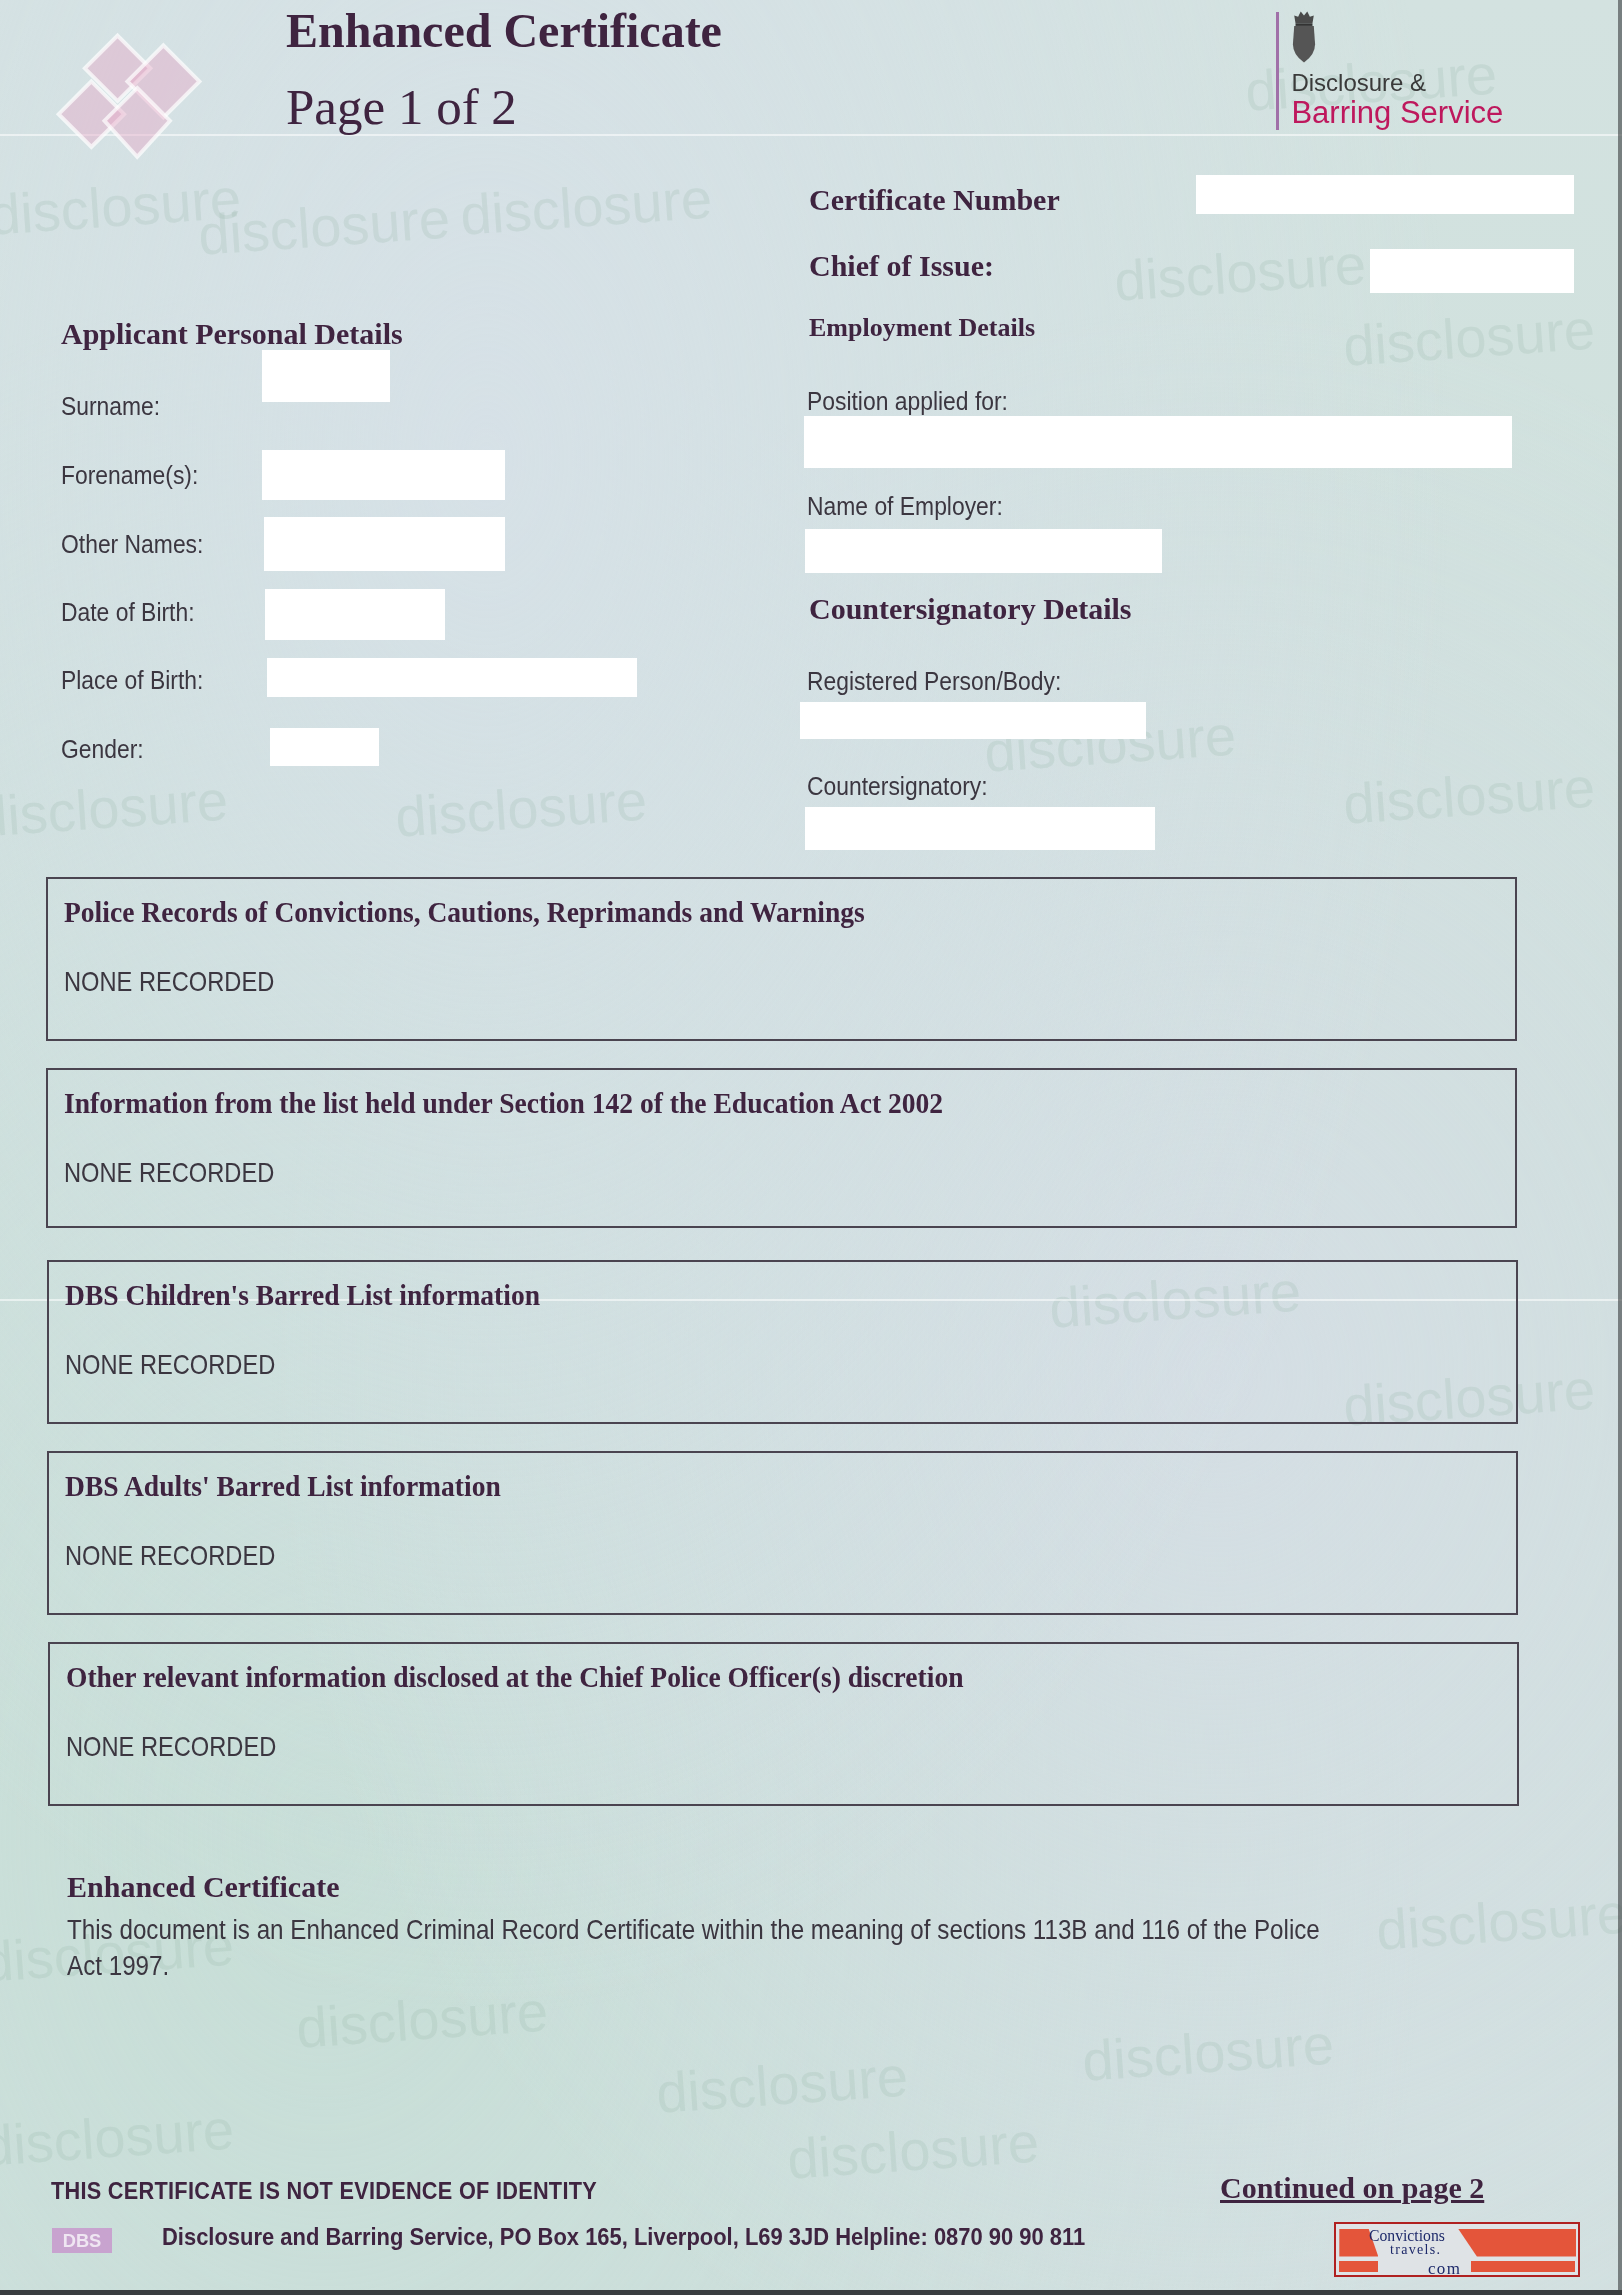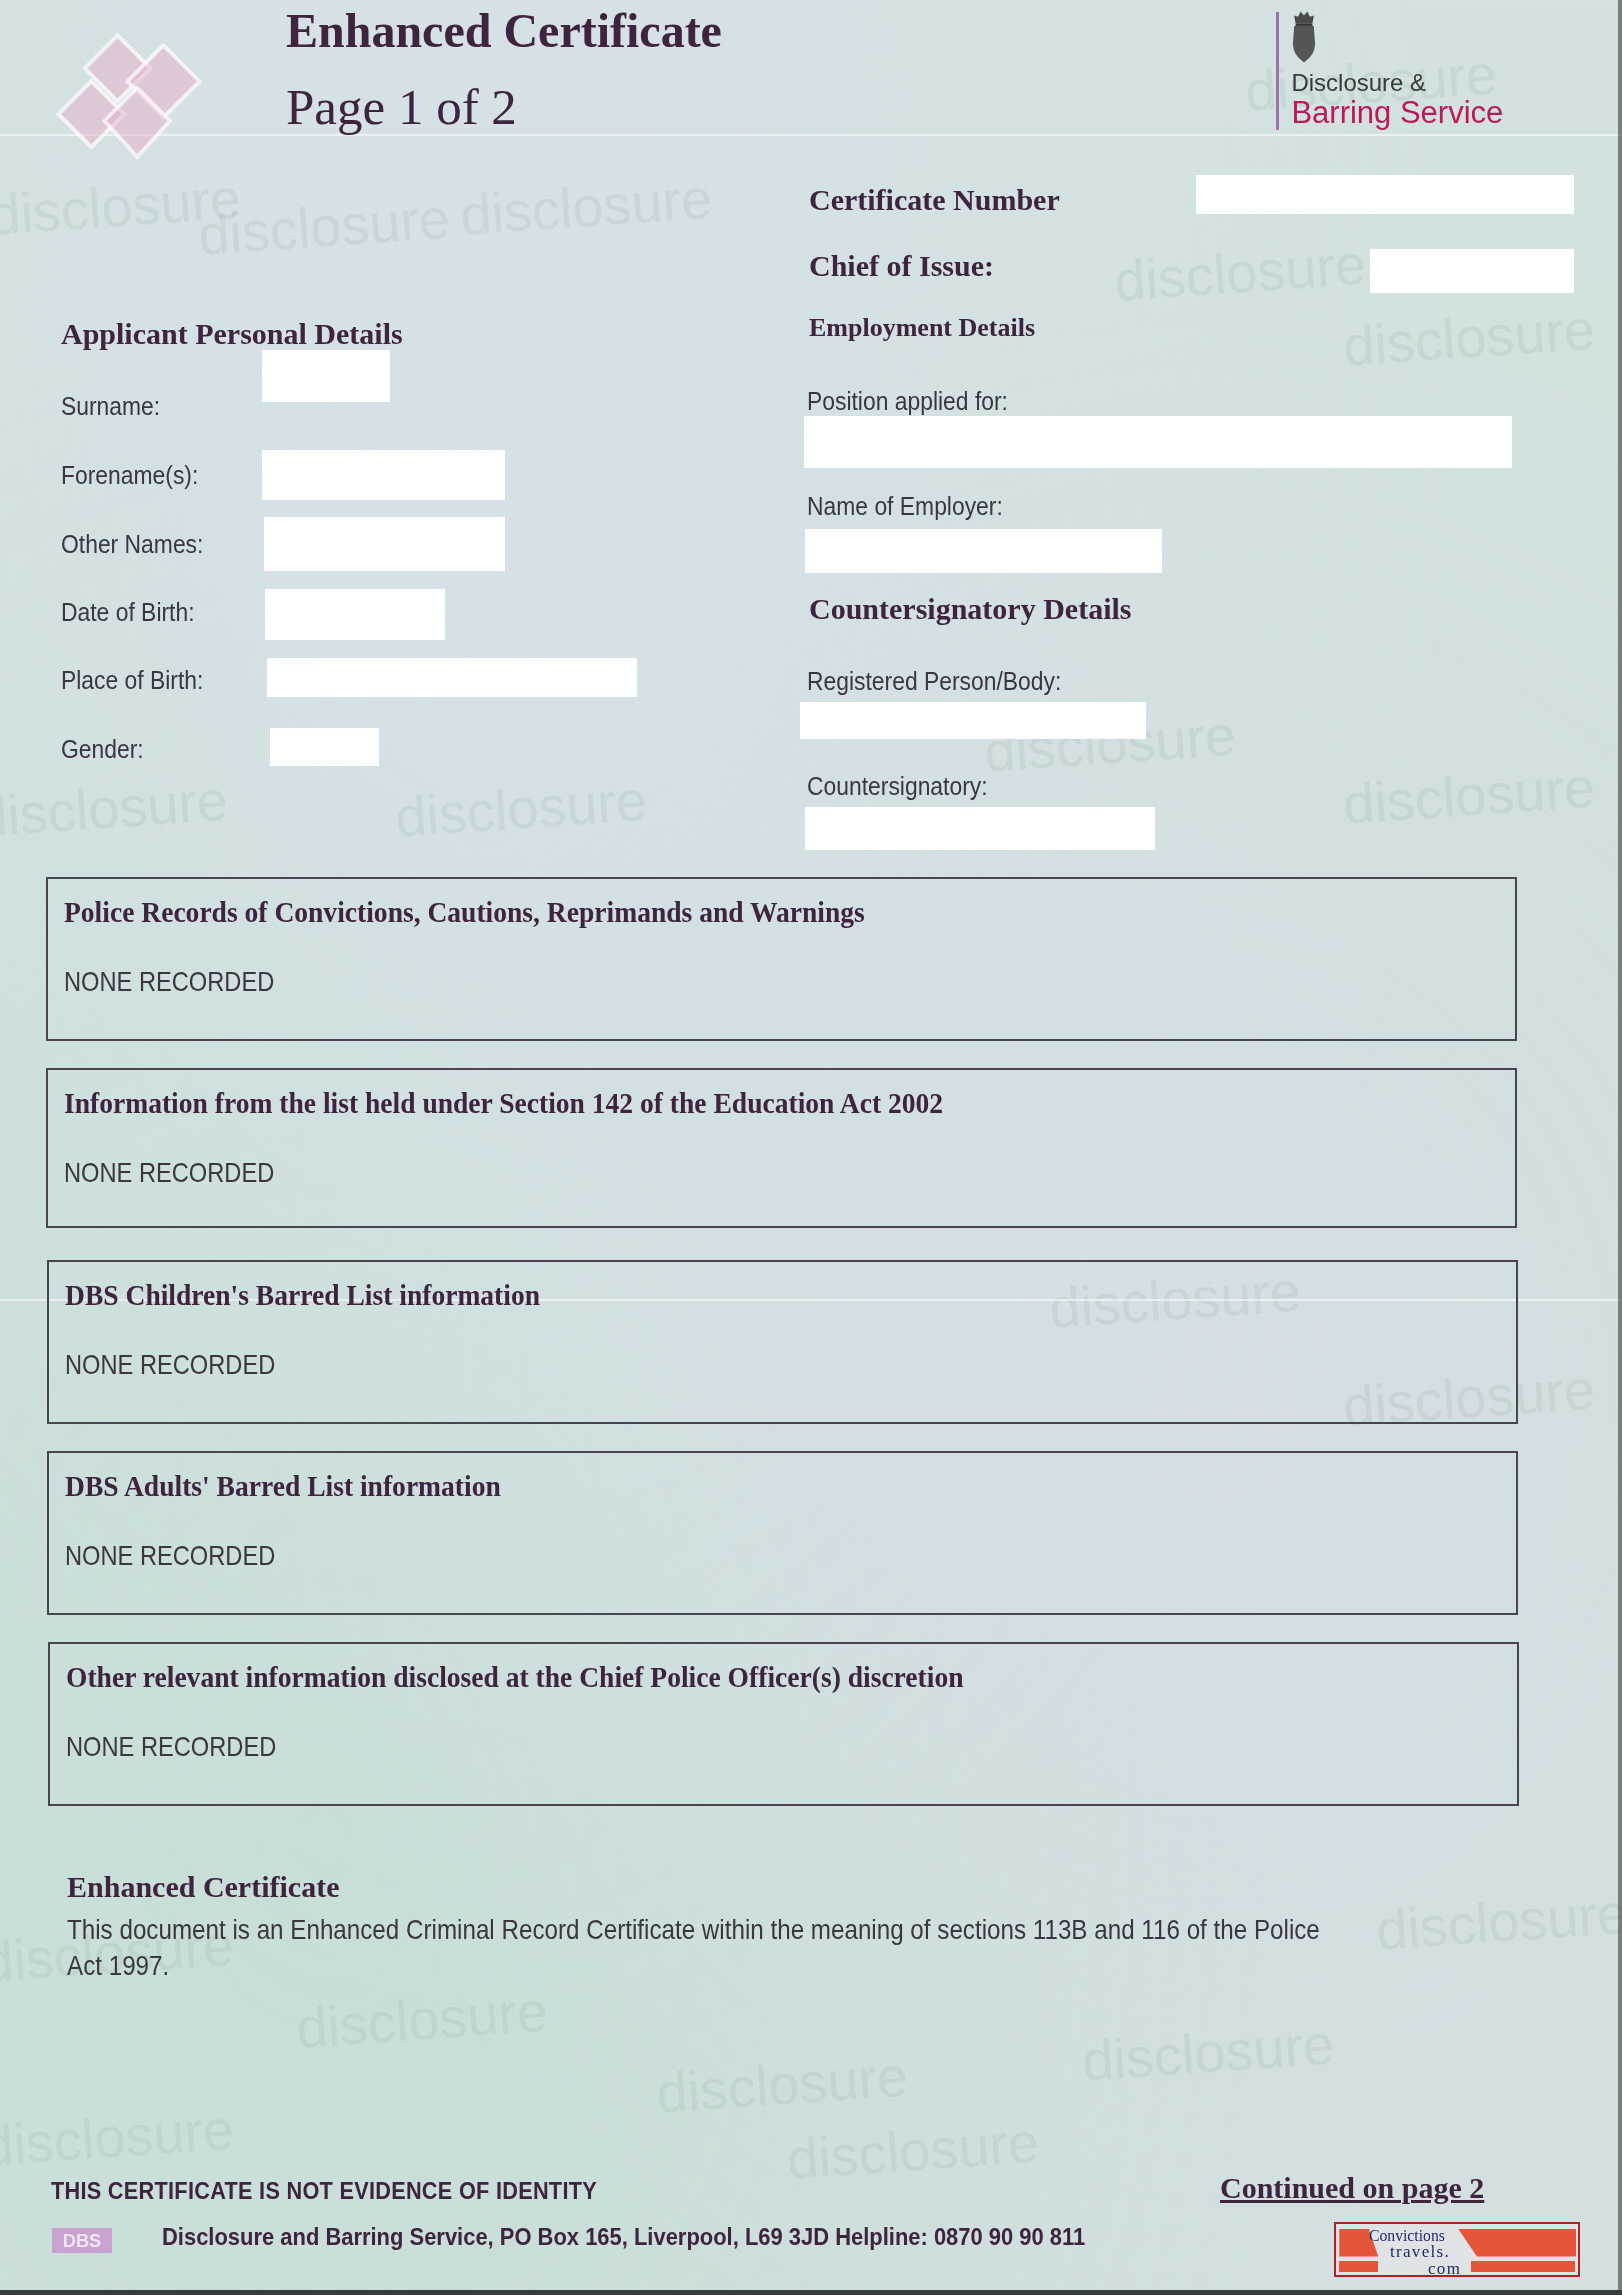--- a/index.html
+++ b/index.html
@@ -146,19 +146,19 @@
 <div class="abs heading" style="left:1220px;top:2171px;font-size:30px;white-space:nowrap;text-decoration:underline;">Continued on page 2</div>
 <div class="abs" style="left:52px;top:2228px;width:60px;height:25px;background:#c8a3cf;color:#efe6f2;font-size:18.3px;font-weight:bold;text-align:center;line-height:25px;">DBS</div>
 <div class="abs" style="left:162px;top:2224px;font-size:23.6px;font-weight:bold;color:#3f2440;white-space:nowrap;transform:scaleX(0.93);transform-origin:left top;">Disclosure and Barring Service, PO Box 165, Liverpool, L69 3JD  Helpline: 0870 90 90 811</div>
 
 <div class="abs" style="left:1334px;top:2222px;width:246px;height:55px;border:2px solid #b02020;box-sizing:border-box;background:#dfe3e6;overflow:hidden;">
   <div class="abs" style="left:3.3px;top:4.6px;width:39px;height:28px;background:#e4553a;clip-path:polygon(0 0,75% 0,100% 100%,0 100%);"></div>
   <div class="abs" style="left:3.3px;top:37px;width:39px;height:11px;background:#e4553a;"></div>
   <div class="abs" style="left:122px;top:4.6px;width:118px;height:28px;background:#e4553a;clip-path:polygon(0 0,100% 0,100% 100%,16% 100%);"></div>
   <div class="abs" style="left:135px;top:37px;width:104px;height:11px;background:#e4553a;"></div>
   <div class="abs serif" style="left:33px;top:2.6px;font-size:15.7px;color:#1e2a6a;white-space:nowrap;">Convictions</div>
-  <div class="abs serif" style="left:54px;top:18.3px;font-size:17px;color:#1e2a6a;letter-spacing:1.3px;white-space:nowrap;">travels.</div>
+  <div class="abs serif" style="left:54px;top:18.3px;font-size:14px;color:#1e2a6a;letter-spacing:1.3px;white-space:nowrap;">travels.</div>
   <div class="abs serif" style="left:92px;top:35px;font-size:17px;color:#1e2a6a;letter-spacing:1.3px;white-space:nowrap;">com</div>
 </div>
 
 <div class="abs" style="left:0;top:2290px;width:1623px;height:5.2px;background:#3a3d40;"></div>
 <div class="abs" style="left:1618px;top:0;width:5.2px;height:2295px;background:#3a3d40;opacity:0.6;"></div>
 
 
 </body></html>

